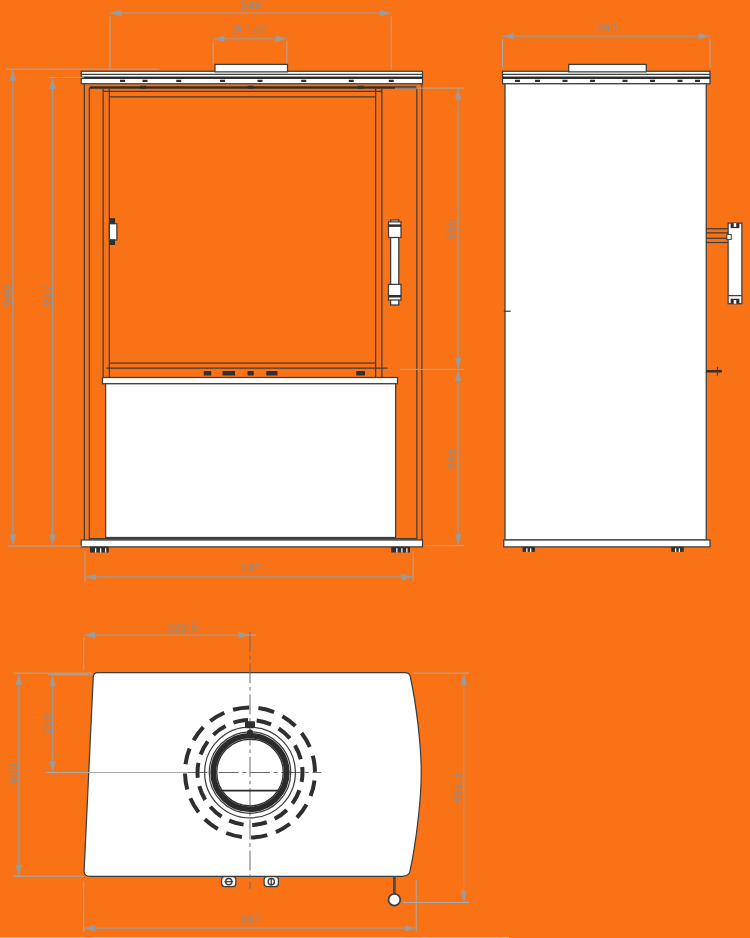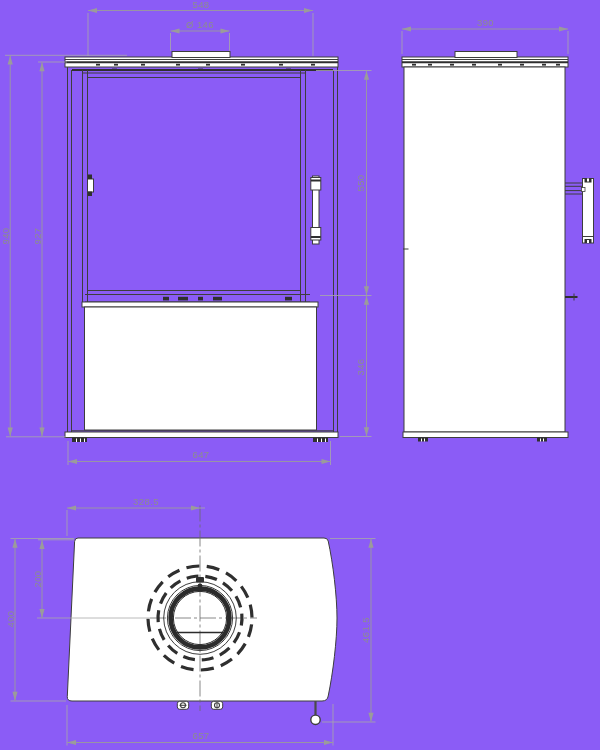--- a/index.html
+++ b/index.html
@@ -1,16 +1,16 @@
 <!DOCTYPE html>
 <html><head>
 <meta charset="utf-8">
 <style>
   html,body{margin:0;padding:0;background:#ffffff;}
-  #stage{position:relative;width:600px;height:750px;background:#8b5cf6;overflow:hidden;
+  #stage{position:relative;width:600px;height:750px;background:#f97316;overflow:hidden;
          font-family:"Liberation Sans", sans-serif;}
   svg{display:block;}
   .ln{stroke:#3d3d3d;fill:none;stroke-width:1;}
   .lnf{stroke:#3d3d3d;fill:#ffffff;stroke-width:1;}
   .thick{stroke:#2f2f2f;stroke-width:2;fill:none;}
   .dk{fill:#2f2f2f;stroke:none;}
   .dim{stroke:#9b9b9b;stroke-width:0.9;fill:none;}
   .ext{stroke:#a8a8a8;stroke-width:0.8;fill:none;}
   .cl{stroke:#6a6a6a;stroke-width:0.8;fill:none;stroke-dasharray:16 3 3 3;}
   .lbl{font:9.5px "Liberation Sans", sans-serif;fill:#8d8d8d;letter-spacing:0.4px;text-anchor:middle;}

